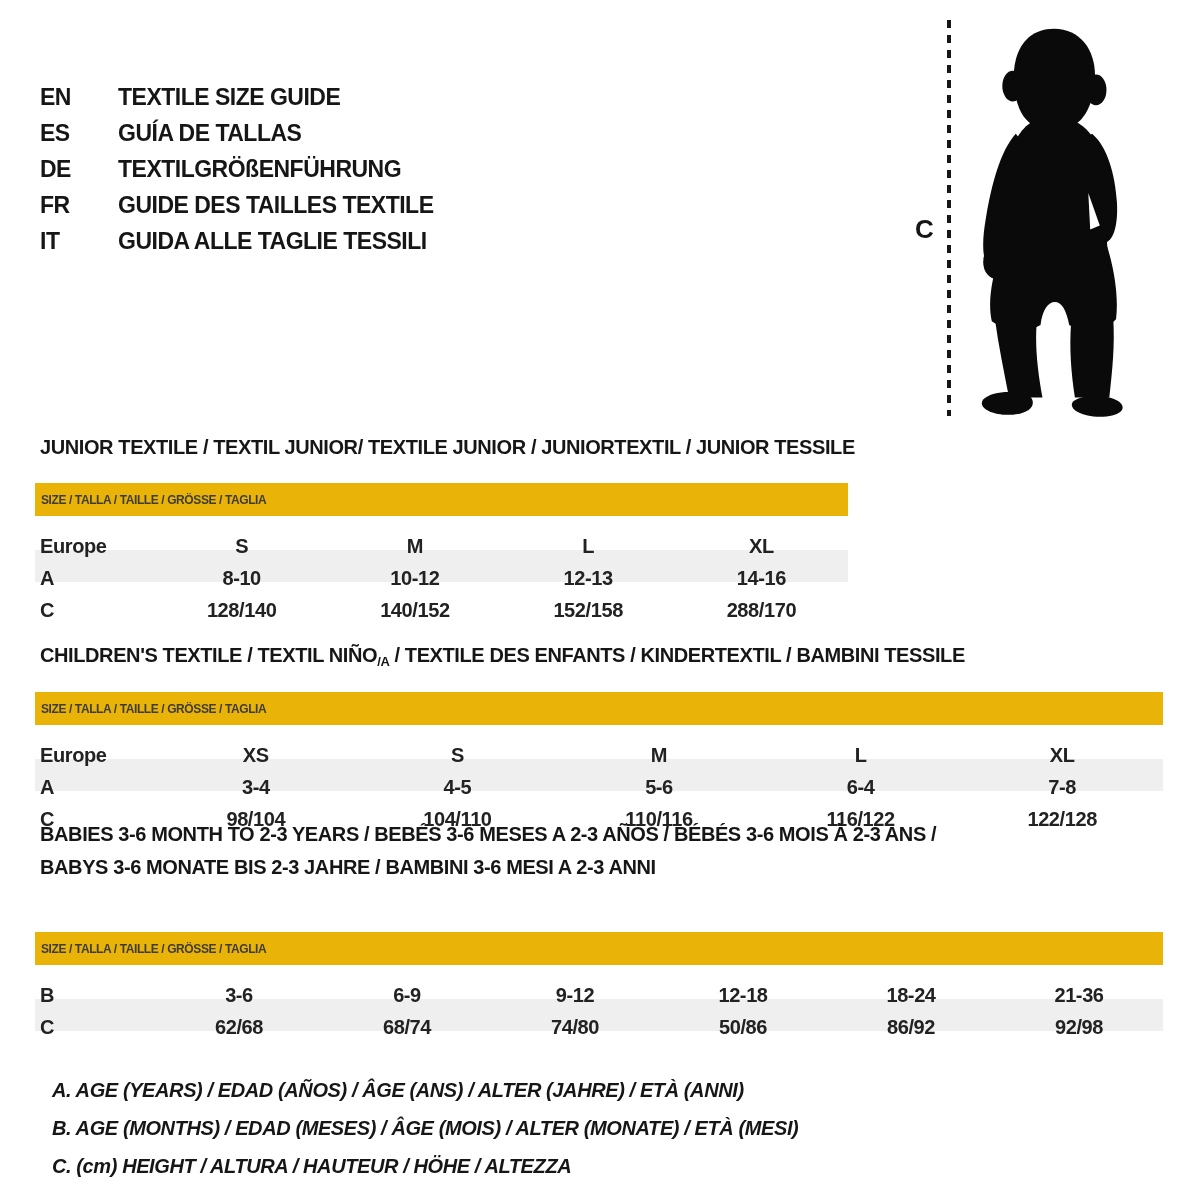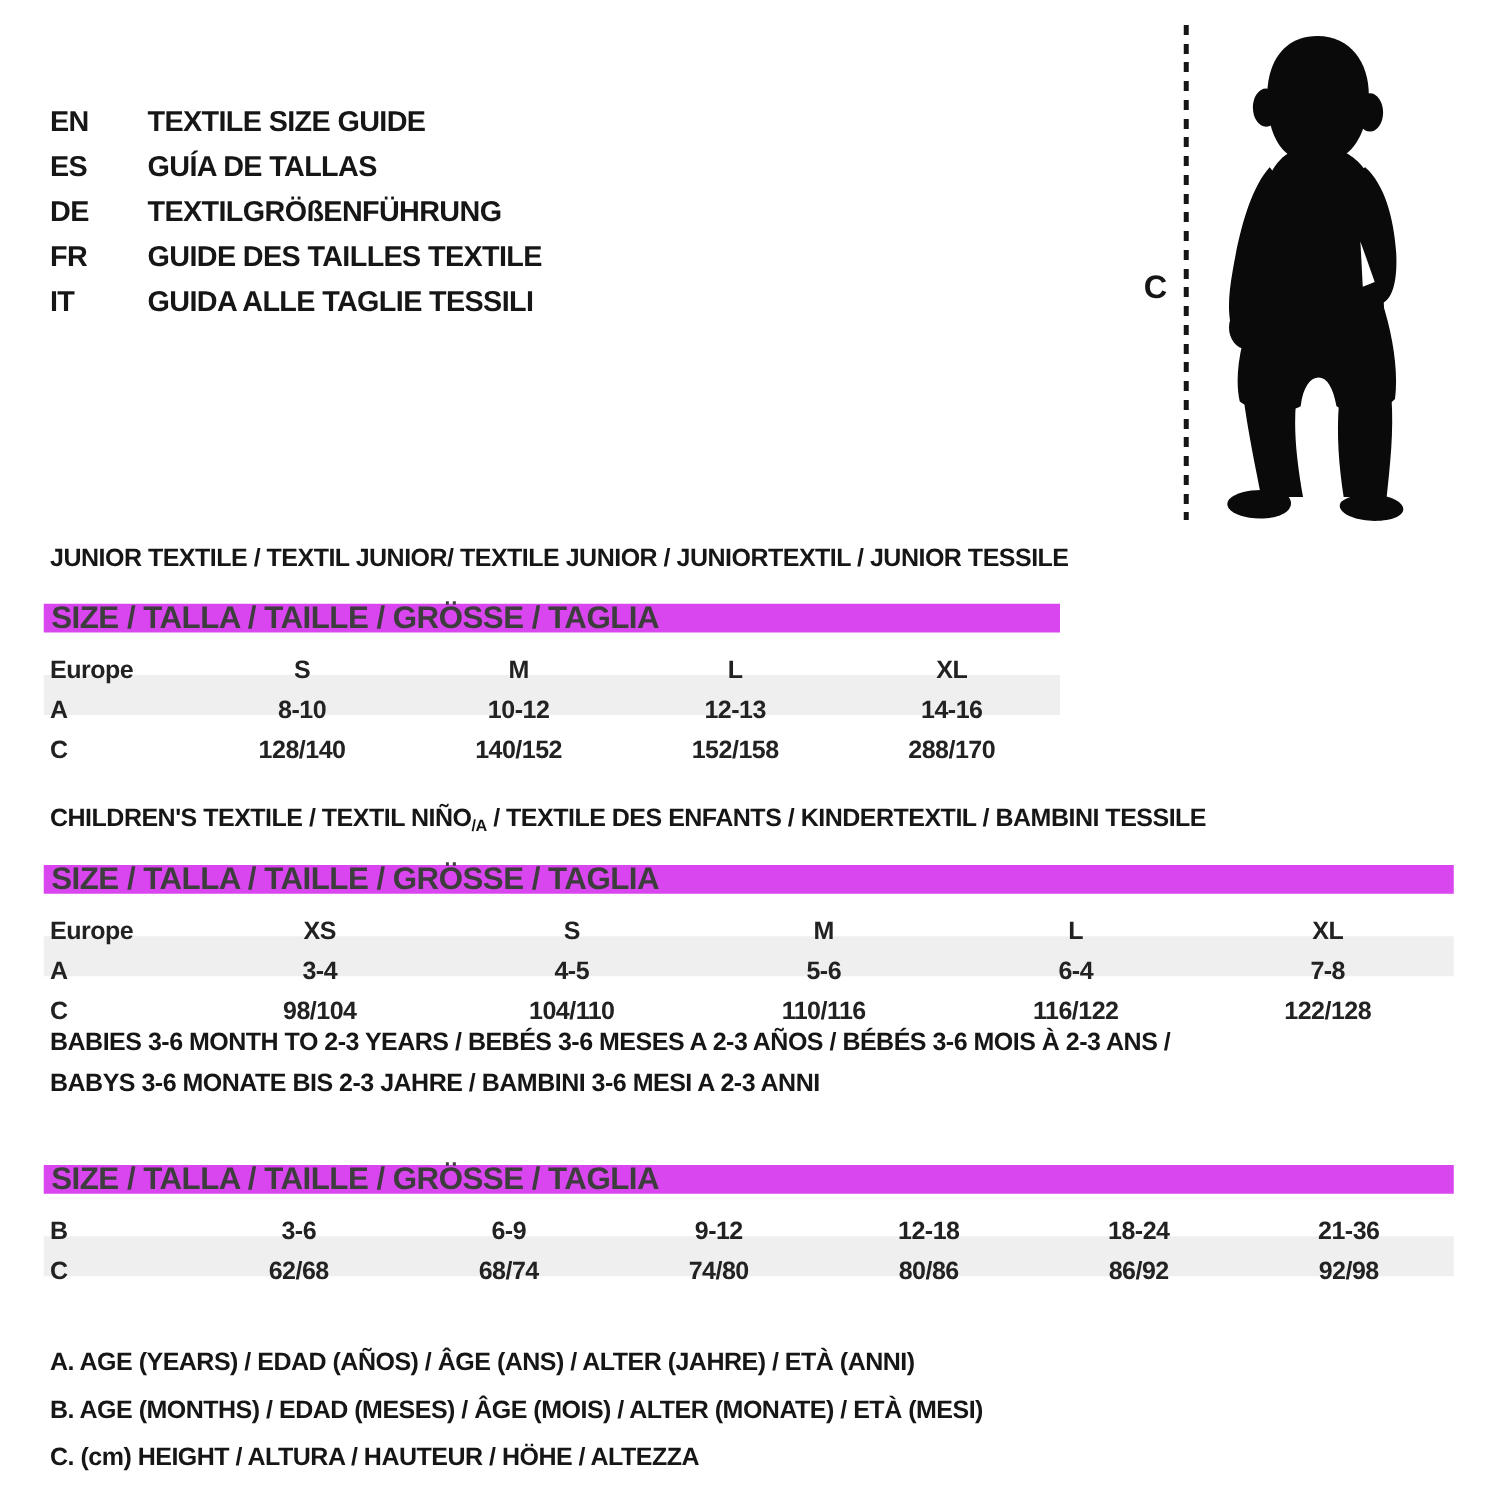--- a/index.html
+++ b/index.html
@@ -39,36 +39,36 @@
   .heading-junior   { top:436px; }
   .heading-children { top:644px; }
   .heading-babies   { top:818px; line-height:33px; }
   .sub-script { font-size:13px; vertical-align:-4px; }
   
   .size-table { position:absolute; left:35px; }
   .t-junior   { top:483px; width:813px; }
   .t-children { top:692px; width:1128px; }
   .t-babies   { top:932px; width:1128px; }
   .size-bar {
-    height:23px; background:#d946ef; display:flex; align-items:center;
+    height:33px; background:#eab308; display:flex; align-items:center;
     padding-left:6px;
-    font-weight:700; font-size:25px; letter-spacing:-0.4px; color:#3d3d3d;
+    font-weight:700; font-size:12px; letter-spacing:-0.4px; color:#3d3d3d;
     margin-bottom:2px;
   }
   .tr { display:flex; height:32px; align-items:center; }
   .tr.alt { background:#efefef; }
   .td {
     flex:1; text-align:center;
     font-weight:700; font-size:20px; letter-spacing:-0.4px; color:#222222;
     white-space:nowrap;
     margin-top:24px;
   }
   .td.label { flex:0 0 120px; text-align:left; padding-left:5px; }
   
-  .legend { position:absolute; left:40px; top:1071px; }
+  .legend { position:absolute; left:52px; top:1071px;font-style:italic; }
   .legend-line {
     font-weight:700; font-size:20px; letter-spacing:-0.4px; color:#161616;
     line-height:38px; white-space:nowrap;
   }
 </style>
 </head>
 <body>
 
 <div class="lang-list">
   <div class="lang-row">
@@ -187,21 +187,21 @@
     <div class="td">9-12</div>
     <div class="td">12-18</div>
     <div class="td">18-24</div>
     <div class="td">21-36</div>
   </div>
   <div class="tr alt">
     <div class="td label">C</div>
     <div class="td">62/68</div>
     <div class="td">68/74</div>
     <div class="td">74/80</div>
-    <div class="td">80/86</div>
+    <div class="td">50/86</div>
     <div class="td">86/92</div>
     <div class="td">92/98</div>
   </div>
 </div>
 
 <div class="legend">
   <div class="legend-line">A. AGE (YEARS) / EDAD (AÑOS) / ÂGE (ANS) / ALTER (JAHRE) / ETÀ (ANNI)</div>
   <div class="legend-line">B. AGE (MONTHS) / EDAD (MESES) / ÂGE (MOIS) / ALTER (MONATE) / ETÀ (MESI)</div>
   <div class="legend-line">C. (cm) HEIGHT / ALTURA / HAUTEUR / HÖHE / ALTEZZA</div>
 </div>

